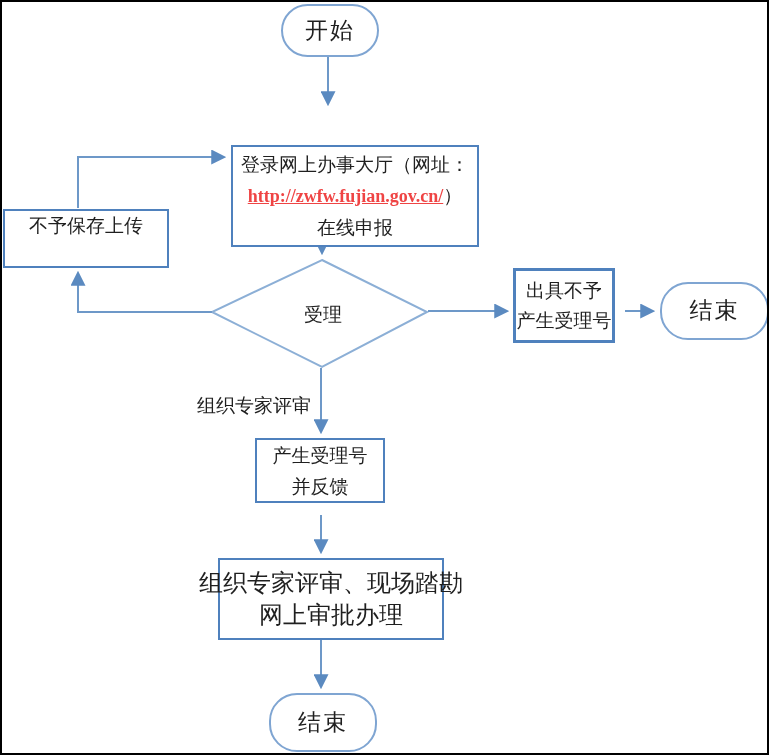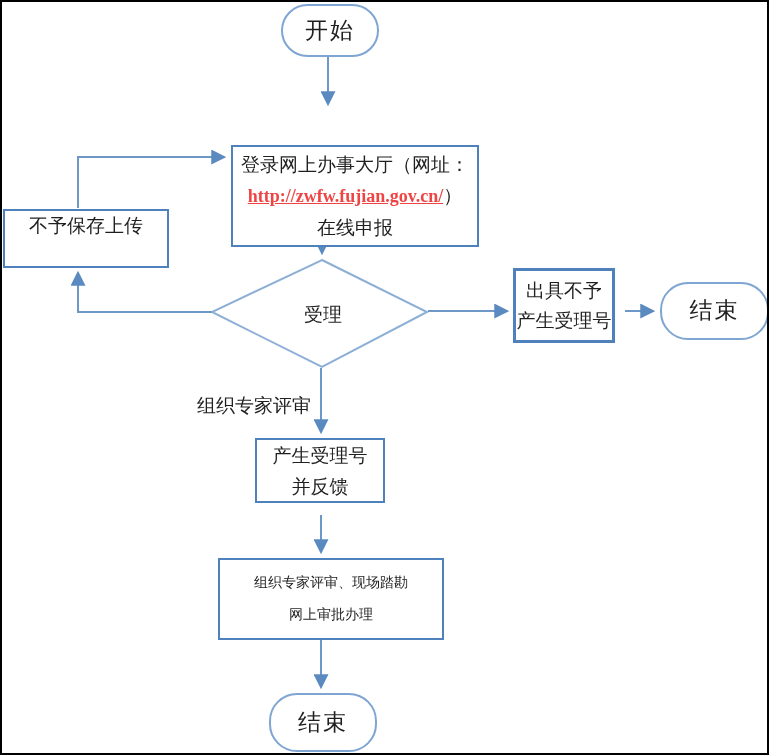--- a/index.html
+++ b/index.html
@@ -46,21 +46,21 @@
   .node-no-save      { left: 1px;   top: 207px; width: 166px; height: 59px;
                        justify-content: flex-start; padding-top: 0; }
   .decision-label    { left: 271px; top: 300px; width: 100px; height: 26px;
                        background: transparent; z-index: 3; }
   .node-reject-doc   { left: 511px; top: 266px; width: 102px; height: 75px; border-width: 3px; }
   .node-end-right    { left: 658px; top: 280px; width: 109px; height: 58px; }
   .edge-label        { left: 195px; top: 391px; width: 118px; height: 26px;
                        background: transparent; justify-content: flex-start;
                        flex-direction: row; text-align: left; z-index: 3; }
   .node-acceptance   { left: 253px; top: 436px; width: 130px; height: 65px; line-height: 31px; }
-  .node-review       { left: 216px; top: 556px; width: 226px; height: 82px; line-height: 32px; font-size: 14px; }
+  .node-review       { left: 216px; top: 556px; width: 226px; height: 82px; line-height: 32px; font-size: 24px; }
   .node-end-bottom   { left: 267px; top: 691px; width: 108px; height: 59px; }
   .link-line a, .link-line span.url {
     color: #ef4444;
     font-weight: bold;
     font-size: 18px;
     text-decoration: underline;
     font-family: "Liberation Serif", "DejaVu Serif", serif;
   }
   .line { white-space: nowrap; }
 </style>

